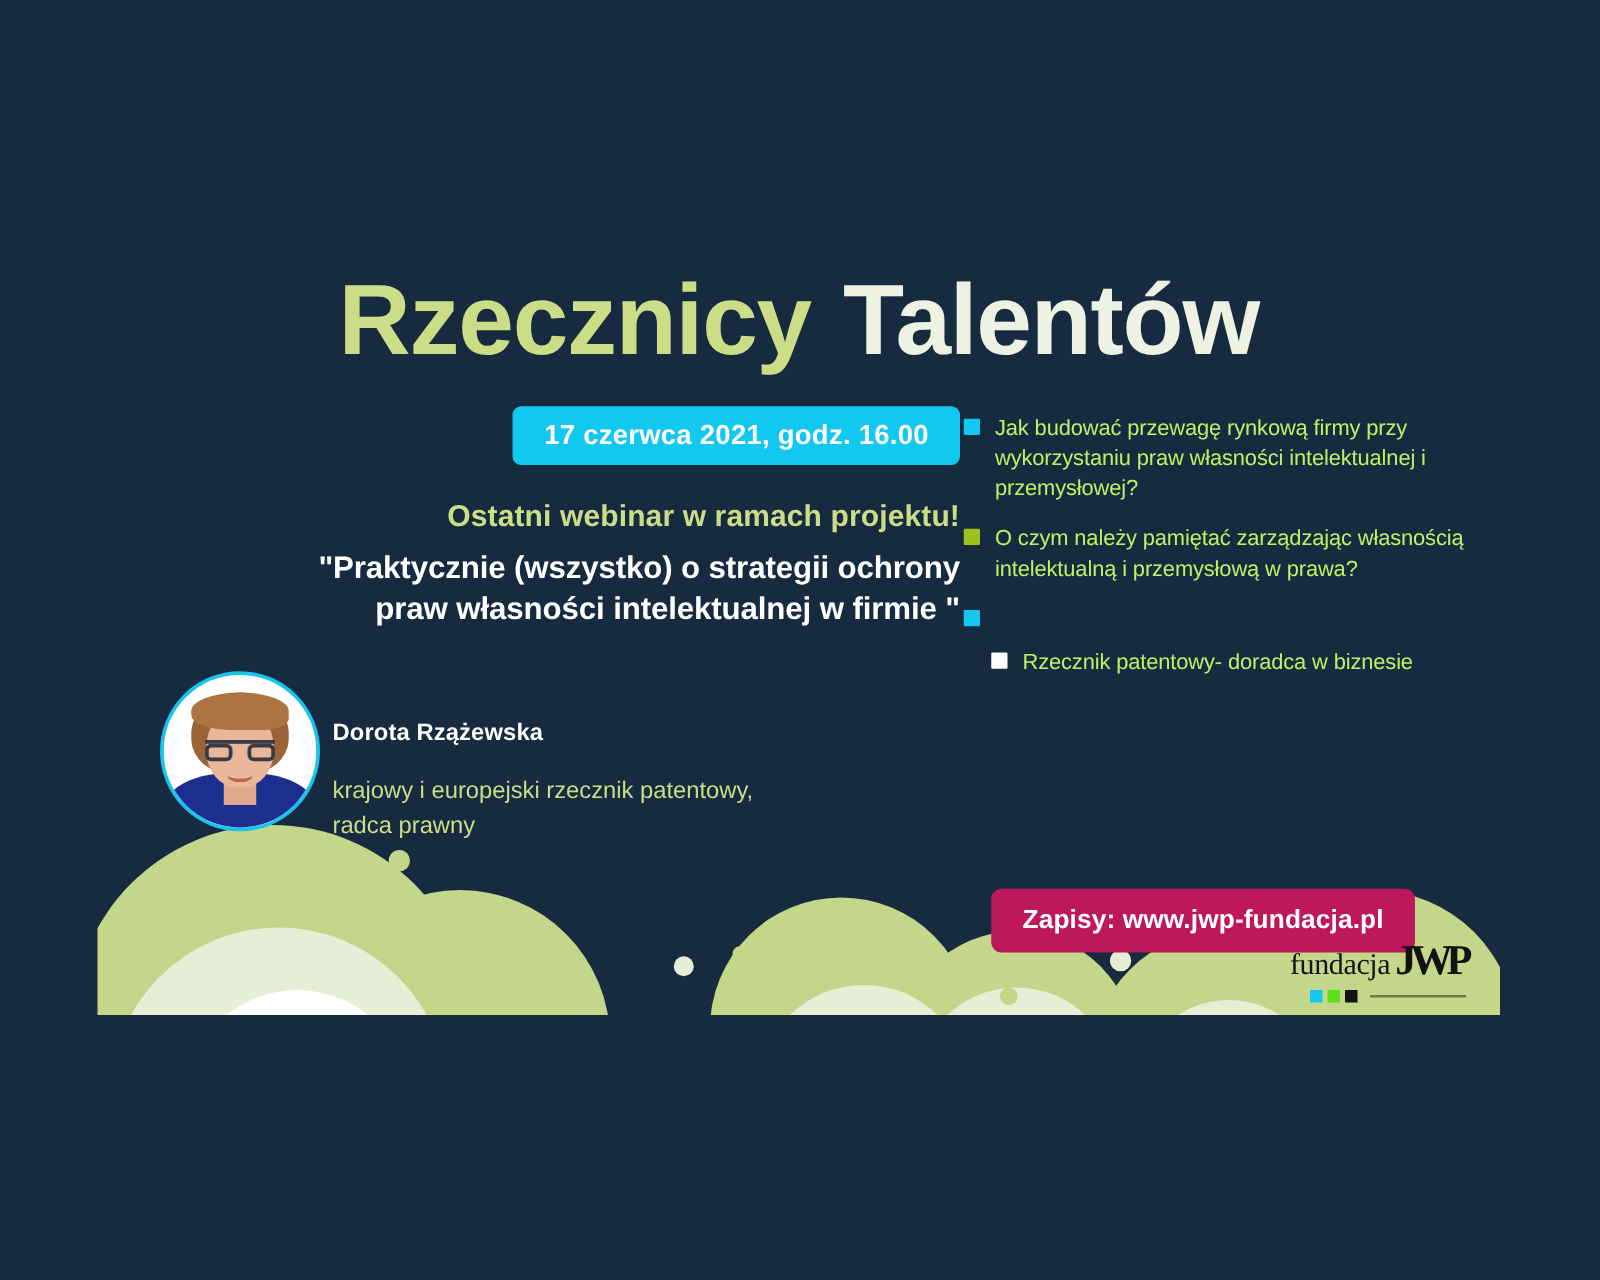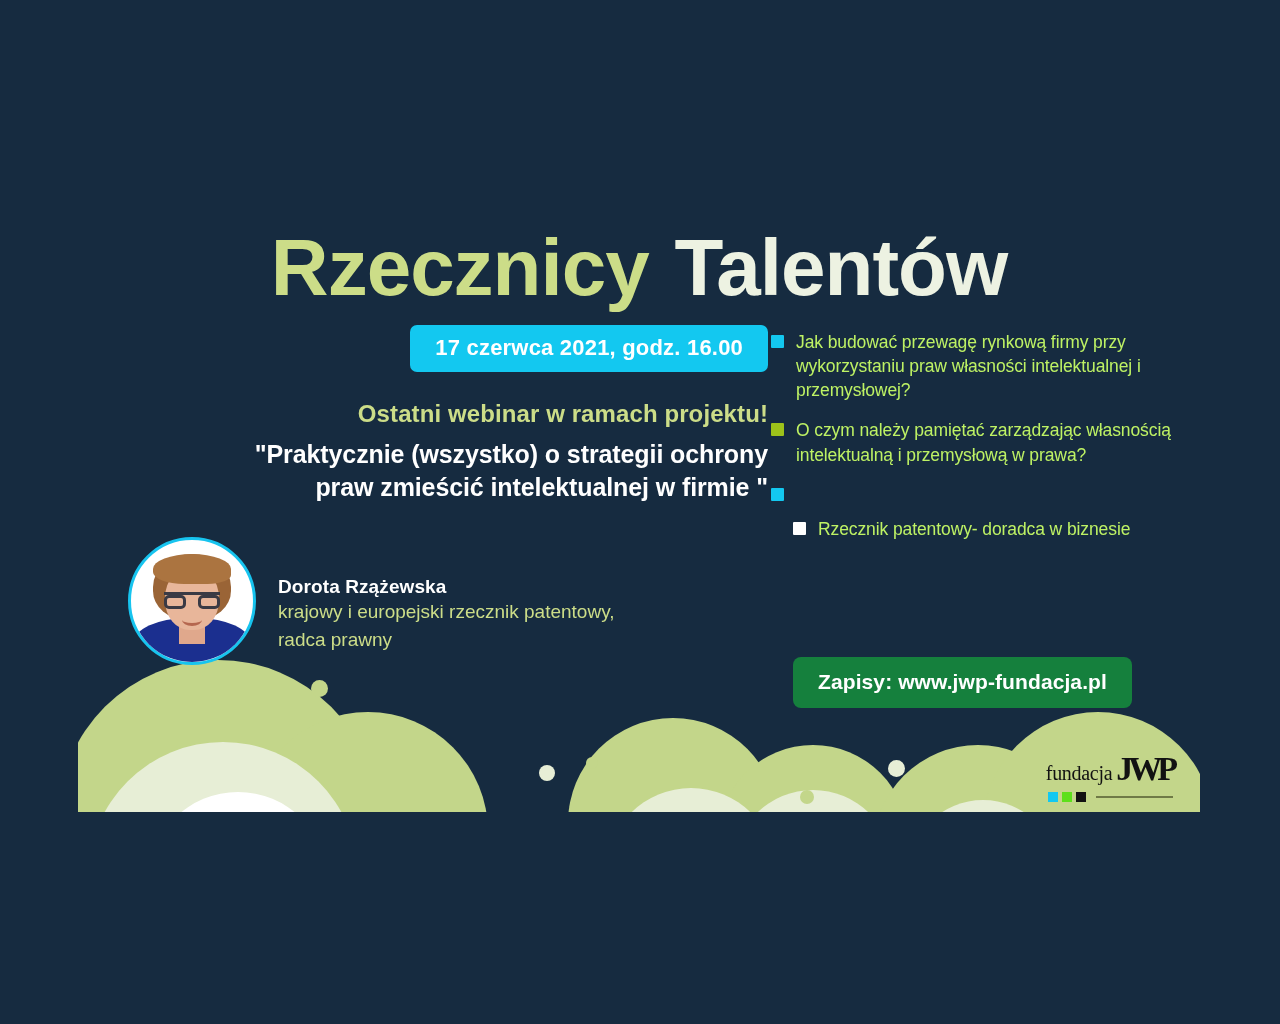--- a/index.html
+++ b/index.html
@@ -43,21 +43,21 @@
     position: absolute;
     border-radius: 50%;
     background: #c3d68a;
   }
   .dot.pale { background: #e7eed6; }
 
   
   #title-wrap {
     position: absolute;
     left: 0;
-    top: 228px;
+    top: 216px;
     width: 1122px;
     text-align: center;
     white-space: nowrap;
   }
   .title-text {
     font-size: 80px;
     font-weight: bold;
     letter-spacing: -1px;
     line-height: 1;
   }
@@ -101,21 +101,21 @@
   }
   #subtitle-block { margin-top: 10px; }
 
   
   #speaker {
     position: absolute;
     left: 50px;
     top: 537px;
     display: flex;
     align-items: flex-start;
-    gap: 22px;
+    gap: 10px;
   }
 
   #avatar {
     position: relative;
     width: 128px;
     height: 128px;
     border-radius: 50%;
     border: 3px solid #17c4ef;
     background: #ffffff;
     overflow: hidden;
@@ -211,21 +211,21 @@
     color: #ffffff;
     font-size: 19px;
     font-weight: bold;
     letter-spacing: 0.1px;
   }
   .speaker-role-line {
     color: #ccdd88;
     font-size: 19px;
     line-height: 1.45;
   }
-  #speaker-role { margin-top: 0; }
+  #speaker-role { margin-top: 21px; }
 
   
   #right-col {
     position: absolute;
     left: 693px;
     top: 330px;
     width: 410px;
   }
   .q-item {
     display: flex;
@@ -244,23 +244,23 @@
     color: #bef264;
     font-size: 17.5px;
     line-height: 1.38;
     letter-spacing: -0.1px;
   }
 
   
   #cta {
     position: absolute;
     left: 715px;
-    top: 657px;
+    top: 711px;
     display: inline-block;
-    background: #15803d;
+    background: #be185d;
     color: #ffffff;
     font-size: 21px;
     font-weight: bold;
     padding: 13px 25px 14px 25px;
     border-radius: 8px;
     text-decoration: none;
     letter-spacing: 0.1px;
   }
 
   
@@ -271,21 +271,21 @@
     width: 140px;
   }
   #logo-word {
     display: flex;
     align-items: baseline;
     justify-content: flex-end;
     color: #121212;
     font-family: "Liberation Serif", serif;
     line-height: 1;
   }
-  #logo-fundacja { font-size: 20px; letter-spacing: -0.3px; }
+  #logo-fundacja { font-size: 24px; letter-spacing: -0.3px; }
   #logo-jwp {
     font-size: 34px;
     font-weight: bold;
     letter-spacing: -5px;
     margin-left: 4px;
   }
   #logo-rule {
     display: flex;
     align-items: center;
     gap: 4px;
@@ -336,21 +336,21 @@
     </div>
 
     <div id="left-col">
 
       <div id="date-badge">17 czerwca 2021,  godz. 16.00</div>
 
       <div id="lead-line">Ostatni webinar w ramach projektu!</div>
 
       <div id="subtitle-block">
         <div class="subtitle-line">"Praktycznie (wszystko) o strategii ochrony</div>
-        <div class="subtitle-line">praw zmieścić intelektualnej w firmie "</div>
+        <div class="subtitle-line">praw własności intelektualnej w firmie "</div>
       </div>
     </div>
 
     <div id="speaker">
       <div id="avatar">
         <div class="body"></div>
         <div class="neck"></div>
         <div class="hair"></div>
         <div class="face"></div>
         <div class="hair-fringe"></div>

